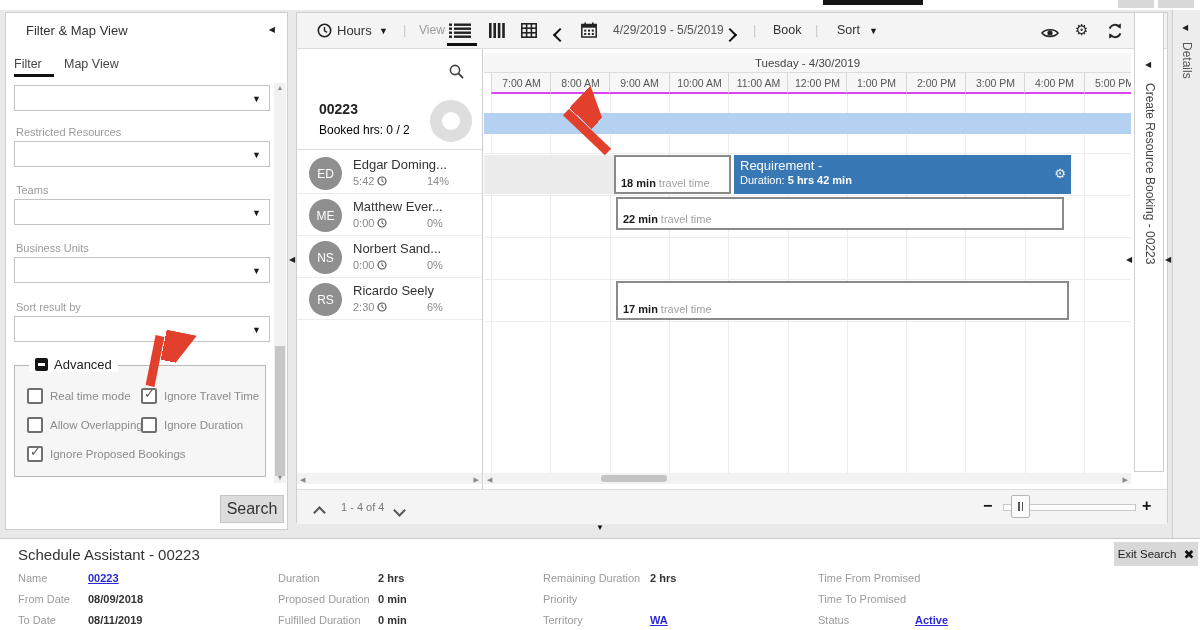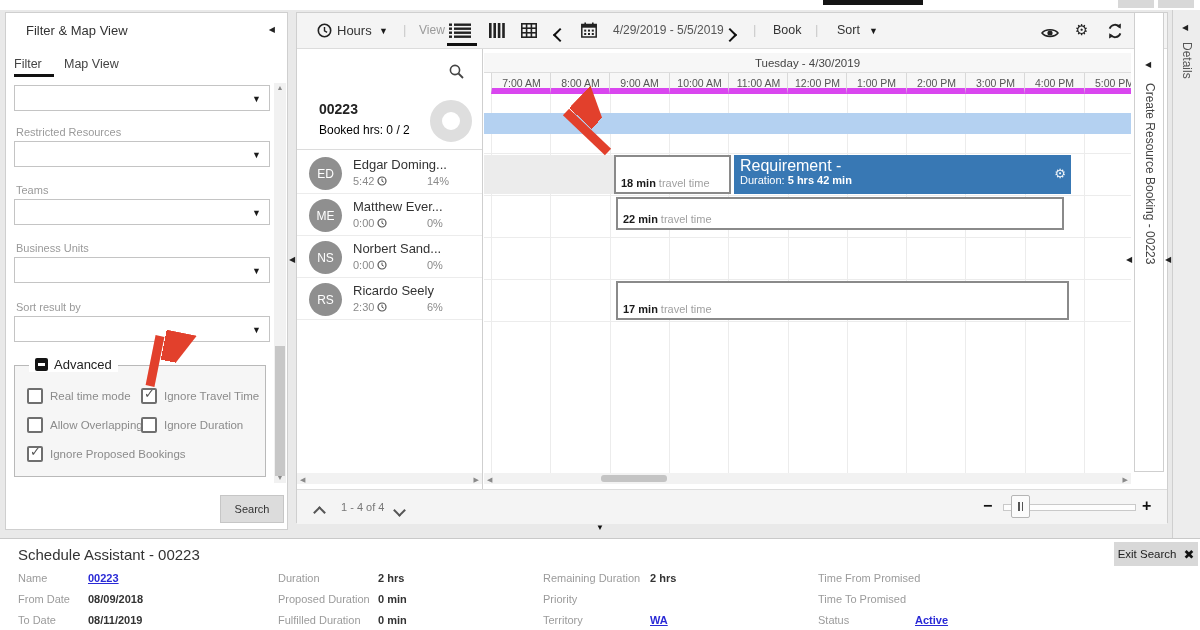--- a/index.html
+++ b/index.html
@@ -22,21 +22,21 @@
   .dd{position:absolute;left:8px;width:256px;height:26px;border:1px solid #c4c4c4;background:#fff;box-sizing:border-box}
   .dd .caret{position:absolute;right:8px;top:8px;font-size:9px;color:#1a1a1a}
   .adv{position:absolute;left:8px;top:352px;width:252px;height:112px;border:1px solid #b9b9b9;background:#f6f6f6;box-sizing:border-box}
   .adv-legend{position:absolute;left:14px;top:-9px;background:#fff;padding:0 6px;display:flex;align-items:center;gap:6px;font-size:13px;color:#222}
   .minus-ic{width:13px;height:13px;background:#141414;border-radius:2px;position:relative}
   .minus-ic::after{content:"";position:absolute;left:3px;top:5px;width:7px;height:2.5px;background:#fff}
   .cbrow{position:absolute;display:flex;align-items:center;gap:7px;font-size:11.5px;color:#8b8b8b;white-space:nowrap}
   .cb{width:12px;height:12px;border:2px solid #6f6f6f;border-radius:2px;background:#fff;position:relative;flex:none}
   .cb.checked::after{content:"\2713";position:absolute;left:1px;top:-4px;font-size:13px;color:#555;font-weight:bold}
   .search-btn{position:absolute;left:214px;top:482px;width:62px;height:26px;background:#dcdcdc;border:1px solid #c6c6c6;
-              font-size:11px;color:#333;display:flex;align-items:center;justify-content:center}
+              font-size:16px;color:#333;display:flex;align-items:center;justify-content:center}
   .pscroll{position:absolute;right:1px;top:70px;width:12px;height:400px;background:#f1f1f1;text-align:center}
   .pthumb{position:absolute;left:1px;top:263px;width:10px;height:130px;background:#c7c7c7}
   .scroll-arrow{font-size:7px;color:#8a8a8a;line-height:10px}
   
   #center{left:296px;top:12px;width:872px;height:511px;background:#fff;border:1px solid #cfcfcf}
   #toolbar{position:absolute;left:0;top:0;width:100%;height:36px;background:#f4f4f4;border-bottom:1px solid #dcdcdc;box-sizing:border-box}
   .tbt{position:absolute;top:10px;font-size:13px;color:#333;white-space:nowrap}
   .tbt-gray{color:#9a9a9a;font-size:12px}
   .tb-div{position:absolute;top:9px;color:#c9c9c9;font-size:13px}
   .tb-caret{font-size:9px;color:#1a1a1a}
@@ -61,31 +61,31 @@
   .res-name{position:absolute;left:56px;top:4px;font-size:13px;color:#333;white-space:nowrap}
   .res-sub{position:absolute;left:56px;top:22px;font-size:11px;color:#8a8a8a;display:flex;align-items:center;gap:3px}
   .res-pct{position:absolute;left:130px;top:22px;font-size:11px;color:#8a8a8a}
   .hscroll{position:absolute;height:11px;background:#f2f2f2}
   .hthumb{position:absolute;top:2px;height:7px;background:#c4c4c4;border-radius:3px}
   
   #grid{position:absolute;left:187px;top:40px;width:647px;height:436px;overflow:hidden;background:#fff}
   .day-header{position:absolute;left:0;top:0;width:100%;height:20px;background:#f7f7f7;border-bottom:1px solid #ddd;
               font-size:11.5px;color:#444;text-align:center;line-height:20px;box-sizing:border-box}
   .time-cell{position:absolute;top:20px;width:60px;height:21px;background:#f7f7f7;border-left:1px solid #d9d9d9;
-             border-bottom:6px solid #d946ef;font-size:10.5px;color:#555;text-align:center;line-height:21px;box-sizing:border-box}
+             border-bottom:2px solid #d946ef;font-size:10.5px;color:#555;text-align:center;line-height:21px;box-sizing:border-box}
   .grid-lines{position:absolute;left:0;top:41px;width:100%;height:379px;
       background-image:repeating-linear-gradient(to right,#ececec 0 1px,transparent 1px 59.3px);background-position:7px 0}
   .rowline{position:absolute;left:0;width:100%;height:1px;background:#ececec}
   .blue-band{position:absolute;left:0;top:60px;width:100%;height:21px;background:#b4d1f1}
   .gray-slot{position:absolute;left:0;top:102px;width:130px;height:39px;background:#ececec}
   .travel{position:absolute;background:#fff;border:2px solid #8a8a8a;box-sizing:border-box}
   .travel .tt{position:absolute;left:5px;bottom:3px;font-size:11px;color:#a0a0a0;white-space:nowrap}
   .travel .tt b{color:#1a1a1a;margin-right:3px}
   .req-block{position:absolute;left:250px;top:102px;width:337px;height:39px;background:#3878b4;color:#fff;box-sizing:border-box;padding:3px 6px}
-  .req-l1{font-size:16px;line-height:15px}
+  .req-l1{font-size:13px;line-height:15px}
   .req-l2{font-size:11px;line-height:15px}
   .req-gear{position:absolute;right:5px;top:11px;font-size:13px;color:rgba(255,255,255,.92)}
   
   #pagebar{position:absolute;left:0;top:476px;width:100%;height:35px;background:#f4f4f4;border-top:1px solid #ddd;box-sizing:border-box}
   .pg-txt{position:absolute;left:44px;top:11px;font-size:11px;color:#777}
   .zoom-sign{position:absolute;top:7px;font-size:16px;font-weight:bold;color:#111}
   .zoom-track{position:absolute;left:706px;top:14px;width:131px;height:5px;background:#fdfdfd;border:1px solid #c9c9c9}
   .zoom-handle{position:absolute;left:714px;top:5px;width:17px;height:21px;background:#fbfbfb;border:1px solid #b5b5b5;border-radius:2px;
                display:flex;align-items:center;justify-content:center;gap:2px}
   .zoom-handle i{width:1.5px;height:9px;background:#555}

